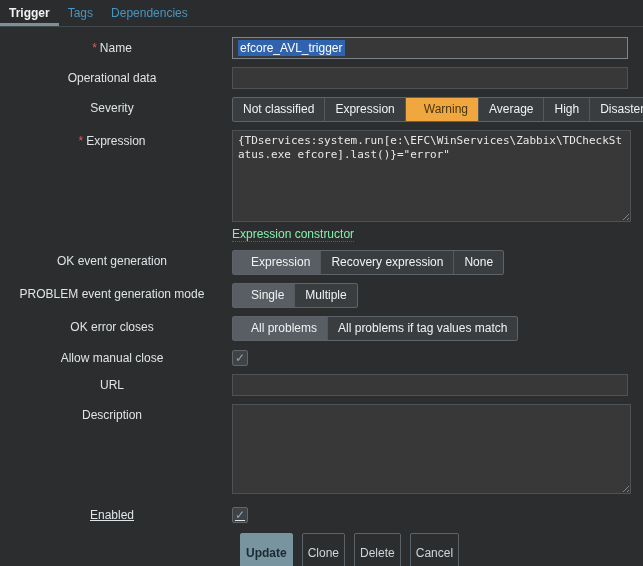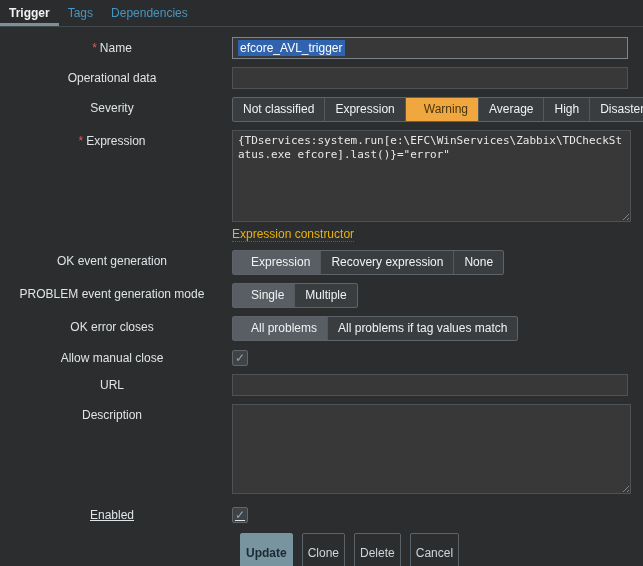--- a/index.html
+++ b/index.html
@@ -56,21 +56,21 @@
   textarea.expr { height:92px; }
   textarea.desc { height:90px; }
   .grip {
     position:absolute; right:2px; bottom:2px; width:9px; height:9px;
     background:repeating-linear-gradient(135deg, transparent 0 2px, #80868b 2px 3px);
     clip-path:polygon(100% 0, 100% 100%, 0 100%);
     cursor:nwse-resize;
   }
 
   .link {
-    display:inline-block; margin-top:5px; color:#eab308;
+    display:inline-block; margin-top:5px; color:#86efac;
     border-bottom:1px dotted rgba(71,150,196,.55); cursor:pointer;
   }
 
   .seg {
     display:inline-flex; border:1px solid #5d6368; border-radius:2px;
     overflow:hidden; background:#3a3d3f;
   }
   .seg .opt {
     padding:4px 10px; line-height:15px; color:#f2f2f2;
     border-left:1px solid #55595c; cursor:pointer; white-space:nowrap;

